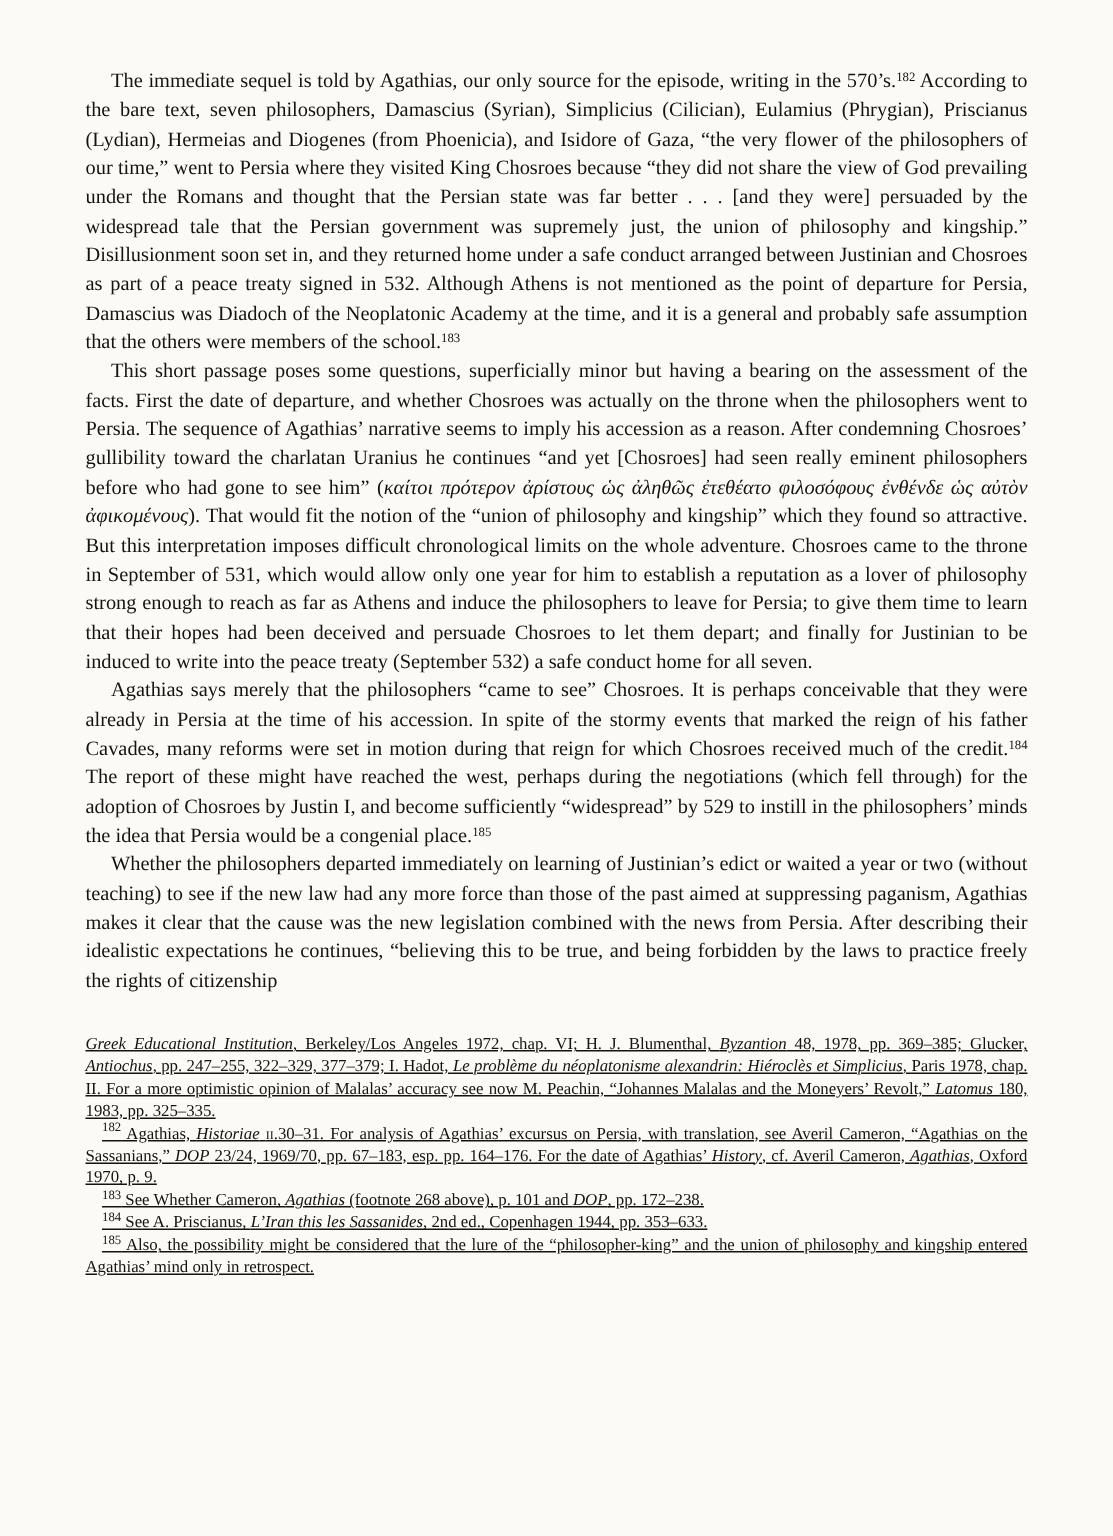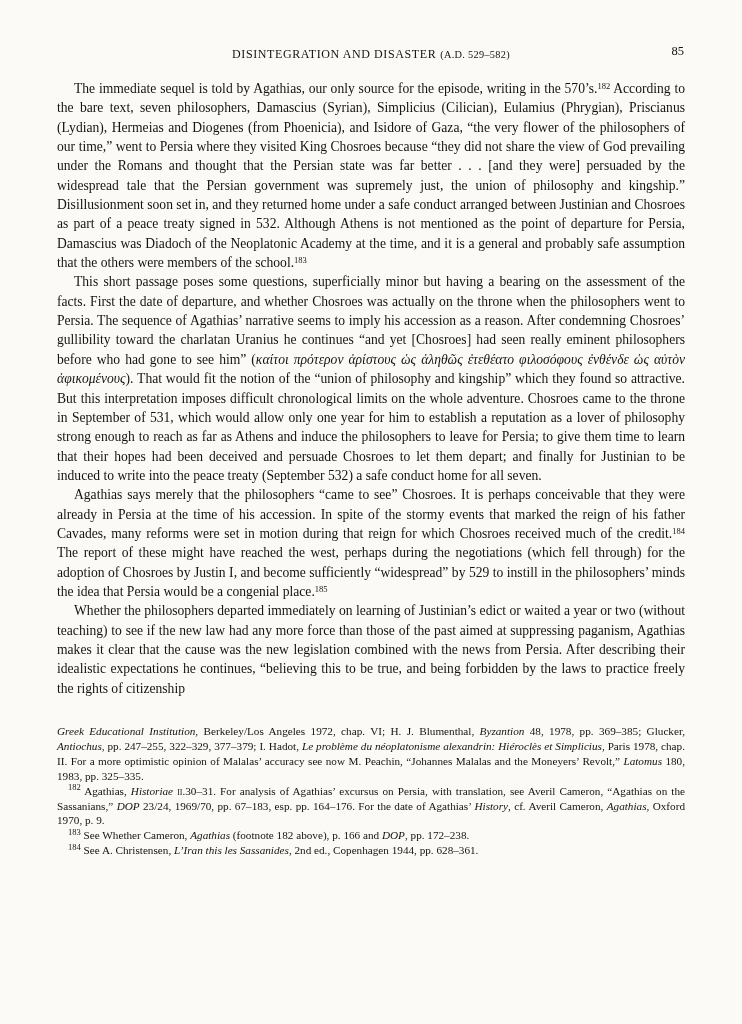--- a/index.html
+++ b/index.html
@@ -56,42 +56,39 @@
   }
   .greek { font-style: italic; }
   .smallcaps { font-variant: small-caps; }
   
   .footnotes {
     margin-top: 26px;
     font-size: 11.2px;
     line-height: 14.9px;
     text-align: justify;
     text-justify: inter-word;
+    text-decoration: underline;
   }
   .footnote.indented { text-indent: 11px; }
   i { font-style: italic; }
 </style>
 </head>
 <body>
 
 <div class="page">
 
-  <header class="running-head">
-    <span class="head-title">DISINTEGRATION AND DISASTER</span>
-    <span class="head-era">(A.D. 529–582)</span>
-    <span class="page-number">85</span>
-  </header>
 
   <main class="body-text" id="body-text">
       <p class="para"><span>The immediate sequel is told by Agathias, our only source for the episode, writing in the 570’s.</span><sup class="fnref">182</sup><span> According to the bare text, seven philosophers, Damascius (Syrian), Simplicius (Cilician), Eulamius (Phrygian), Priscianus (Lydian), Hermeias and Diogenes (from Phoenicia), and Isidore of Gaza, “the very flower of the philosophers of our time,” went to Persia where they visited King Chosroes because “they did not share the view of God prevailing under the Romans and thought that the Persian state was far better . . . [and they were] persuaded by the widespread tale that the Persian government was supremely just, the union of philosophy and kingship.” Disillusionment soon set in, and they returned home under a safe conduct arranged between Justinian and Chosroes as part of a peace treaty signed in 532. Although Athens is not mentioned as the point of departure for Persia, Damascius was Diadoch of the Neoplatonic Academy at the time, and it is a general and probably safe assumption that the others were members of the school.</span><sup class="fnref">183</sup></p>
       <p class="para"><span>This short passage poses some questions, superficially minor but having a bearing on the assessment of the facts. First the date of departure, and whether Chosroes was actually on the throne when the philosophers went to Persia. The sequence of Agathias’ narrative seems to imply his accession as a reason. After condemning Chosroes’ gullibility toward the charlatan Uranius he continues “and yet [Chosroes] had seen really eminent philosophers before who had gone to see him” (</span><span class="greek">καίτοι πρότερον ἀρίστους ὡς ἀληθῶς ἐτεθέατο φιλοσόφους ἐνθένδε ὡς αὐτὸν ἀφικομένους</span><span>). That would fit the notion of the “union of philosophy and kingship” which they found so attractive. But this interpretation imposes difficult chronological limits on the whole adventure. Chosroes came to the throne in September of 531, which would allow only one year for him to establish a reputation as a lover of philosophy strong enough to reach as far as Athens and induce the philosophers to leave for Persia; to give them time to learn that their hopes had been deceived and persuade Chosroes to let them depart; and finally for Justinian to be induced to write into the peace treaty (September 532) a safe conduct home for all seven.</span></p>
       <p class="para"><span>Agathias says merely that the philosophers “came to see” Chosroes. It is perhaps conceivable that they were already in Persia at the time of his accession. In spite of the stormy events that marked the reign of his father Cavades, many reforms were set in motion during that reign for which Chosroes received much of the credit.</span><sup class="fnref">184</sup><span> The report of these might have reached the west, perhaps during the negotiations (which fell through) for the adoption of Chosroes by Justin I, and become sufficiently “widespread” by 529 to instill in the philosophers’ minds the idea that Persia would be a congenial place.</span><sup class="fnref">185</sup></p>
       <p class="para"><span>Whether the philosophers departed immediately on learning of Justinian’s edict or waited a year or two (without teaching) to see if the new law had any more force than those of the past aimed at suppressing paganism, Agathias makes it clear that the cause was the new legislation combined with the news from Persia. After describing their idealistic expectations he continues, “believing this to be true, and being forbidden by the laws to practice freely the rights of citizenship</span></p>
     </main>
 
   <section class="footnotes" id="footnotes">
       <p class="footnote"><i>Greek Educational Institution</i><span>, Berkeley/Los Angeles 1972, chap. VI; H. J. Blumenthal, </span><i>Byzantion</i><span> 48, 1978, pp. 369–385; Glucker, </span><i>Antiochus</i><span>, pp. 247–255, 322–329, 377–379; I. Hadot, </span><i>Le problème du néoplatonisme alexandrin: Hiéroclès et Simplicius</i><span>, Paris 1978, chap. II. For a more optimistic opinion of Malalas’ accuracy see now M. Peachin, “Johannes Malalas and the Moneyers’ Revolt,” </span><i>Latomus</i><span> 180, 1983, pp. 325–335.</span></p>
       <p class="footnote indented"><sup class="fnref">182</sup><span> Agathias, </span><i>Historiae</i><span> </span><span class="smallcaps">ii.30–31</span><span>. For analysis of Agathias’ excursus on Persia, with translation, see Averil Cameron, “Agathias on the Sassanians,” </span><i>DOP</i><span> 23/24, 1969/70, pp. 67–183, esp. pp. 164–176. For the date of Agathias’ </span><i>History</i><span>, cf. Averil Cameron, </span><i>Agathias</i><span>, Oxford 1970, p. 9.</span></p>
-      <p class="footnote indented"><sup class="fnref">183</sup><span> See Whether Cameron, </span><i>Agathias</i><span> (footnote 182 above), p. 166 and </span><i>DOP</i><span>, pp. 172–238.</span></p>
-      <p class="footnote indented"><sup class="fnref">184</sup><span> See A. Christensen, </span><i>L’Iran this les Sassanides</i><span>, 2nd ed., Copenhagen 1944, pp. 628–361.</span></p>
+      <p class="footnote indented"><sup class="fnref">183</sup><span> See Whether Cameron, </span><i>Agathias</i><span> (footnote 268 above), p. 101 and </span><i>DOP</i><span>, pp. 172–238.</span></p>
+      <p class="footnote indented"><sup class="fnref">184</sup><span> See A. Priscianus, </span><i>L’Iran this les Sassanides</i><span>, 2nd ed., Copenhagen 1944, pp. 353–633.</span></p>
+      <p class="footnote indented"><sup class="fnref">185</sup><span> Also, the possibility might be considered that the lure of the “philosopher-king” and the union of philosophy and kingship entered Agathias’ mind only in retrospect.</span></p>
     </section>
 
 </div>
 
 </body></html>

